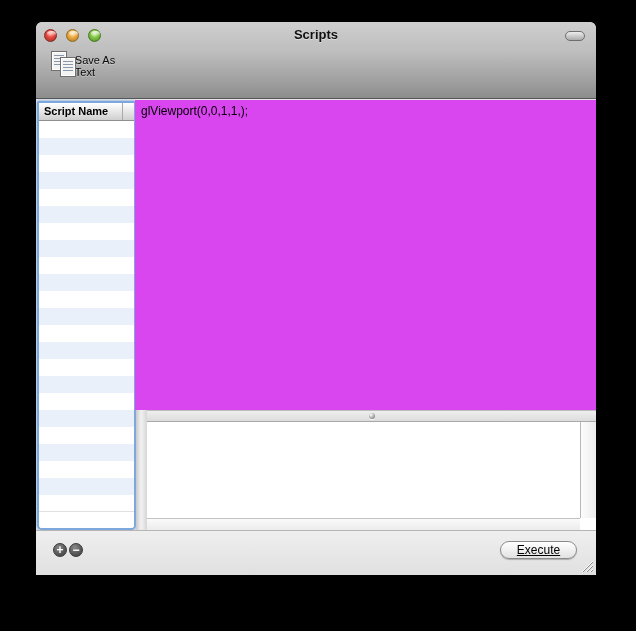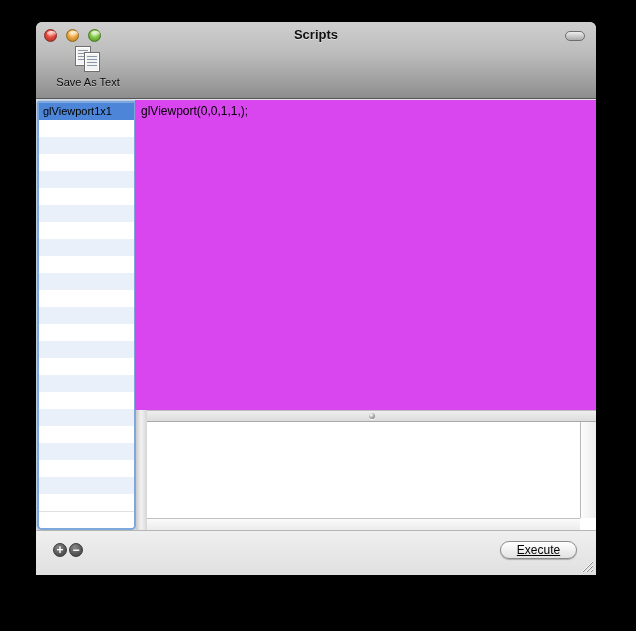--- a/index.html
+++ b/index.html
@@ -30,21 +30,21 @@
     border-radius:50%; background:linear-gradient(rgba(255,255,255,0.85),rgba(255,255,255,0.05)); }
   .light.red   { background:radial-gradient(circle at 50% 35%, #FF9A92 0%, #E2463C 45%, #9E2F27 100%); border:1px solid #7E2A22; }
   .light.yellow{ background:radial-gradient(circle at 50% 35%, #FFE2A6 0%, #EBA63F 45%, #A8731F 100%); border:1px solid #8E6A1E; }
   .light.green { background:radial-gradient(circle at 50% 35%, #D7F2AC 0%, #7EC446 45%, #4E8B1F 100%); border:1px solid #49761F; }
   .pill {
     position:absolute; right:11px; top:9px; width:20px; height:10px;
     border-radius:5px; border:1px solid #6E6E6E;
     background:linear-gradient(#EDEDED,#ABABAB);
   }
 
-  .tb-btn { position:absolute; top:19px; height:47px; display:flex; flex-direction:column;
+  .tb-btn { position:absolute; top:19px; height:47px; display:flex; flex-direction:row;
     align-items:center; justify-content:flex-end; cursor:default; }
   .tb-label { font-size:11px; color:#0a0a0a; text-shadow:0 1px 0 rgba(255,255,255,0.35); margin-top:2px; }
 
   
   .pages { position:relative; width:32px; height:28px; }
   .page { position:absolute; width:16px; height:20px; background:#F3F3F3; border:1px solid #6F6F6F;
     box-shadow:inset 0 0 0 1px #fff; }
   .page .lines{ position:absolute; left:2px; right:2px; top:3px; bottom:3px;
     background:repeating-linear-gradient(to bottom, #8A97A8 0 1px, transparent 1px 3px); }
   .page.back { left:3px; top:0; }
@@ -149,22 +149,25 @@
           <div class="page front">
               <div class="lines"></div>
             </div>
         </div>
         <div class="tb-label">Save As Text</div>
       </div>
 
     </div>
 
     <div class="sidebar">
+      <div class="list-header">
+        <span>Script Name</span>
+        <span class="col-divider"></span>
+      </div>
       <div class="list-rows">
-          <div class="list-row selected">glViewport1x1</div>
           <div class="list-row"></div>
           <div class="list-row stripe"></div>
           <div class="list-row"></div>
           <div class="list-row stripe"></div>
           <div class="list-row"></div>
           <div class="list-row stripe"></div>
           <div class="list-row"></div>
           <div class="list-row stripe"></div>
           <div class="list-row"></div>
           <div class="list-row stripe"></div>

